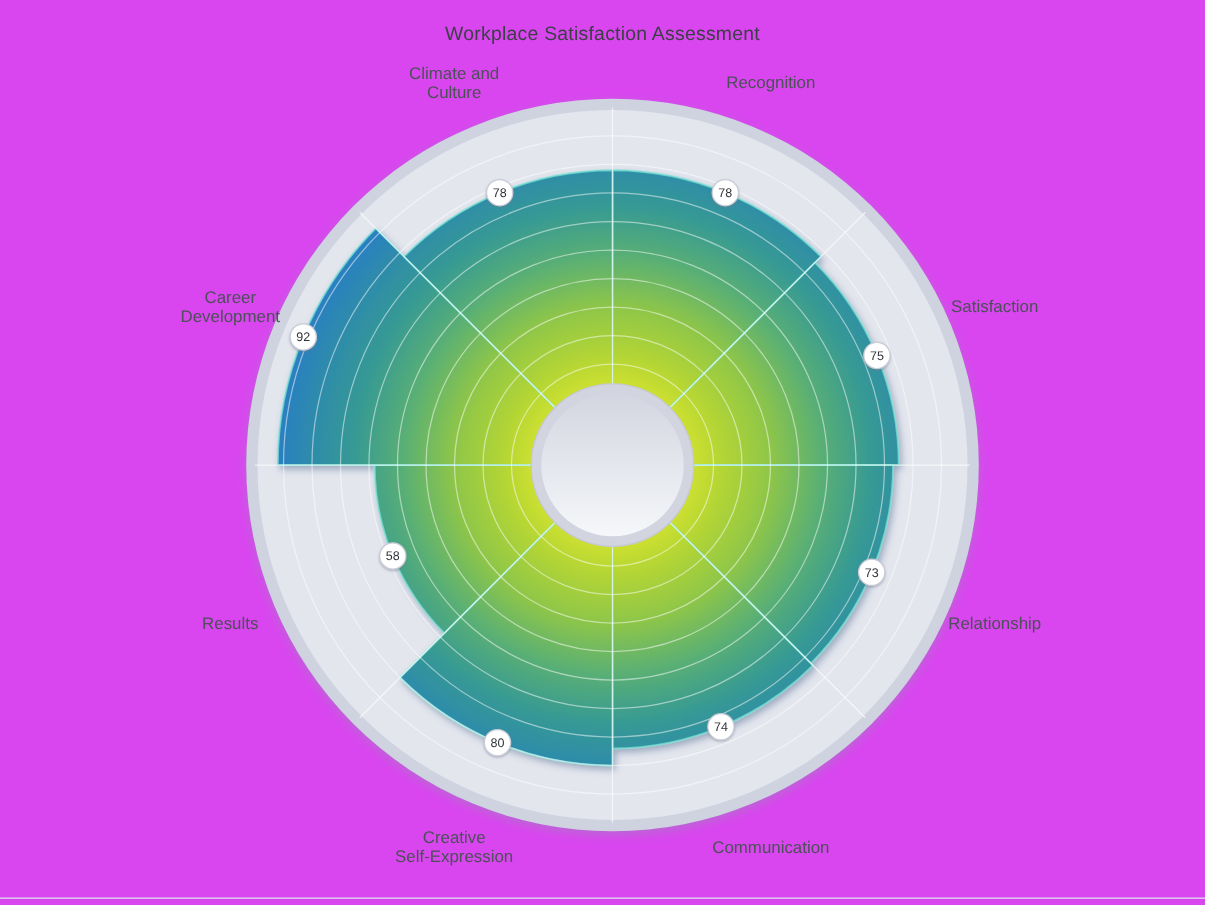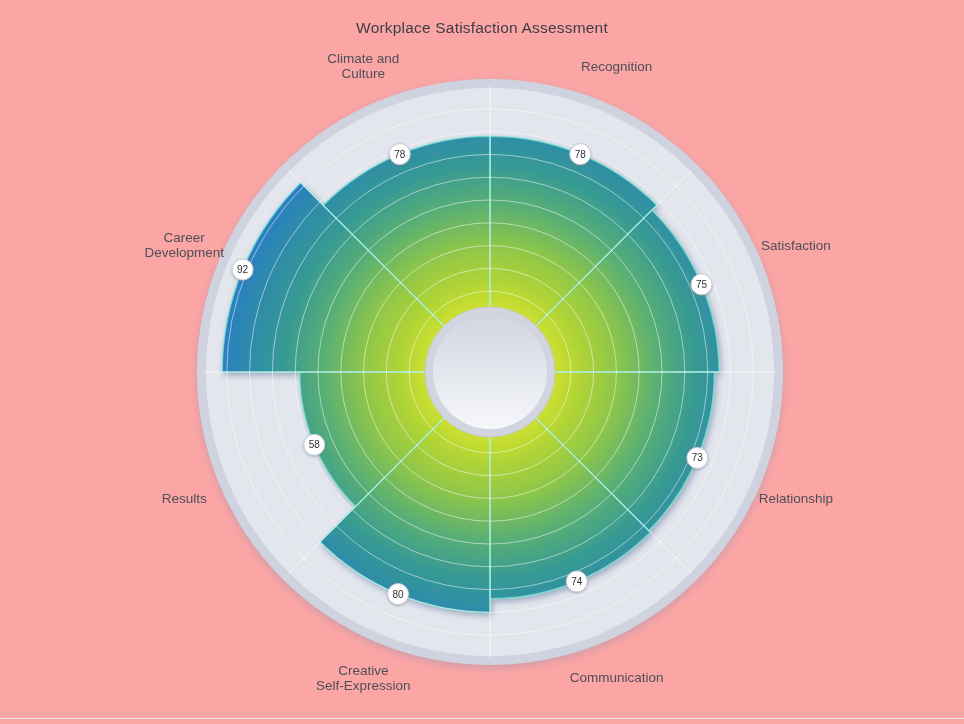--- a/index.html
+++ b/index.html
@@ -1,18 +1,18 @@
 <!DOCTYPE html>
 <html><head>
 <meta charset="utf-8">
 <style>
   html,body{margin:0;padding:0;background:#eef2f7;}
   .stage{
     position:relative;width:964px;height:724px;overflow:hidden;
-    background:#fca5a5;font-family:"Liberation Sans",sans-serif;
+    background:#d946ef;font-family:"Liberation Sans",sans-serif;
   }
   .chart-title{
     position:absolute;top:19px;left:0;width:100%;text-align:center;
     font-size:15.5px;color:#3c4046;letter-spacing:.2px;
   }
   svg{position:absolute;left:0;top:0;}
   svg text{font-family:"Liberation Sans",sans-serif;}
   .bottom-line{position:absolute;left:0;top:718px;width:100%;height:1px;background:#e0e4ea;}
 </style>
 </head>

